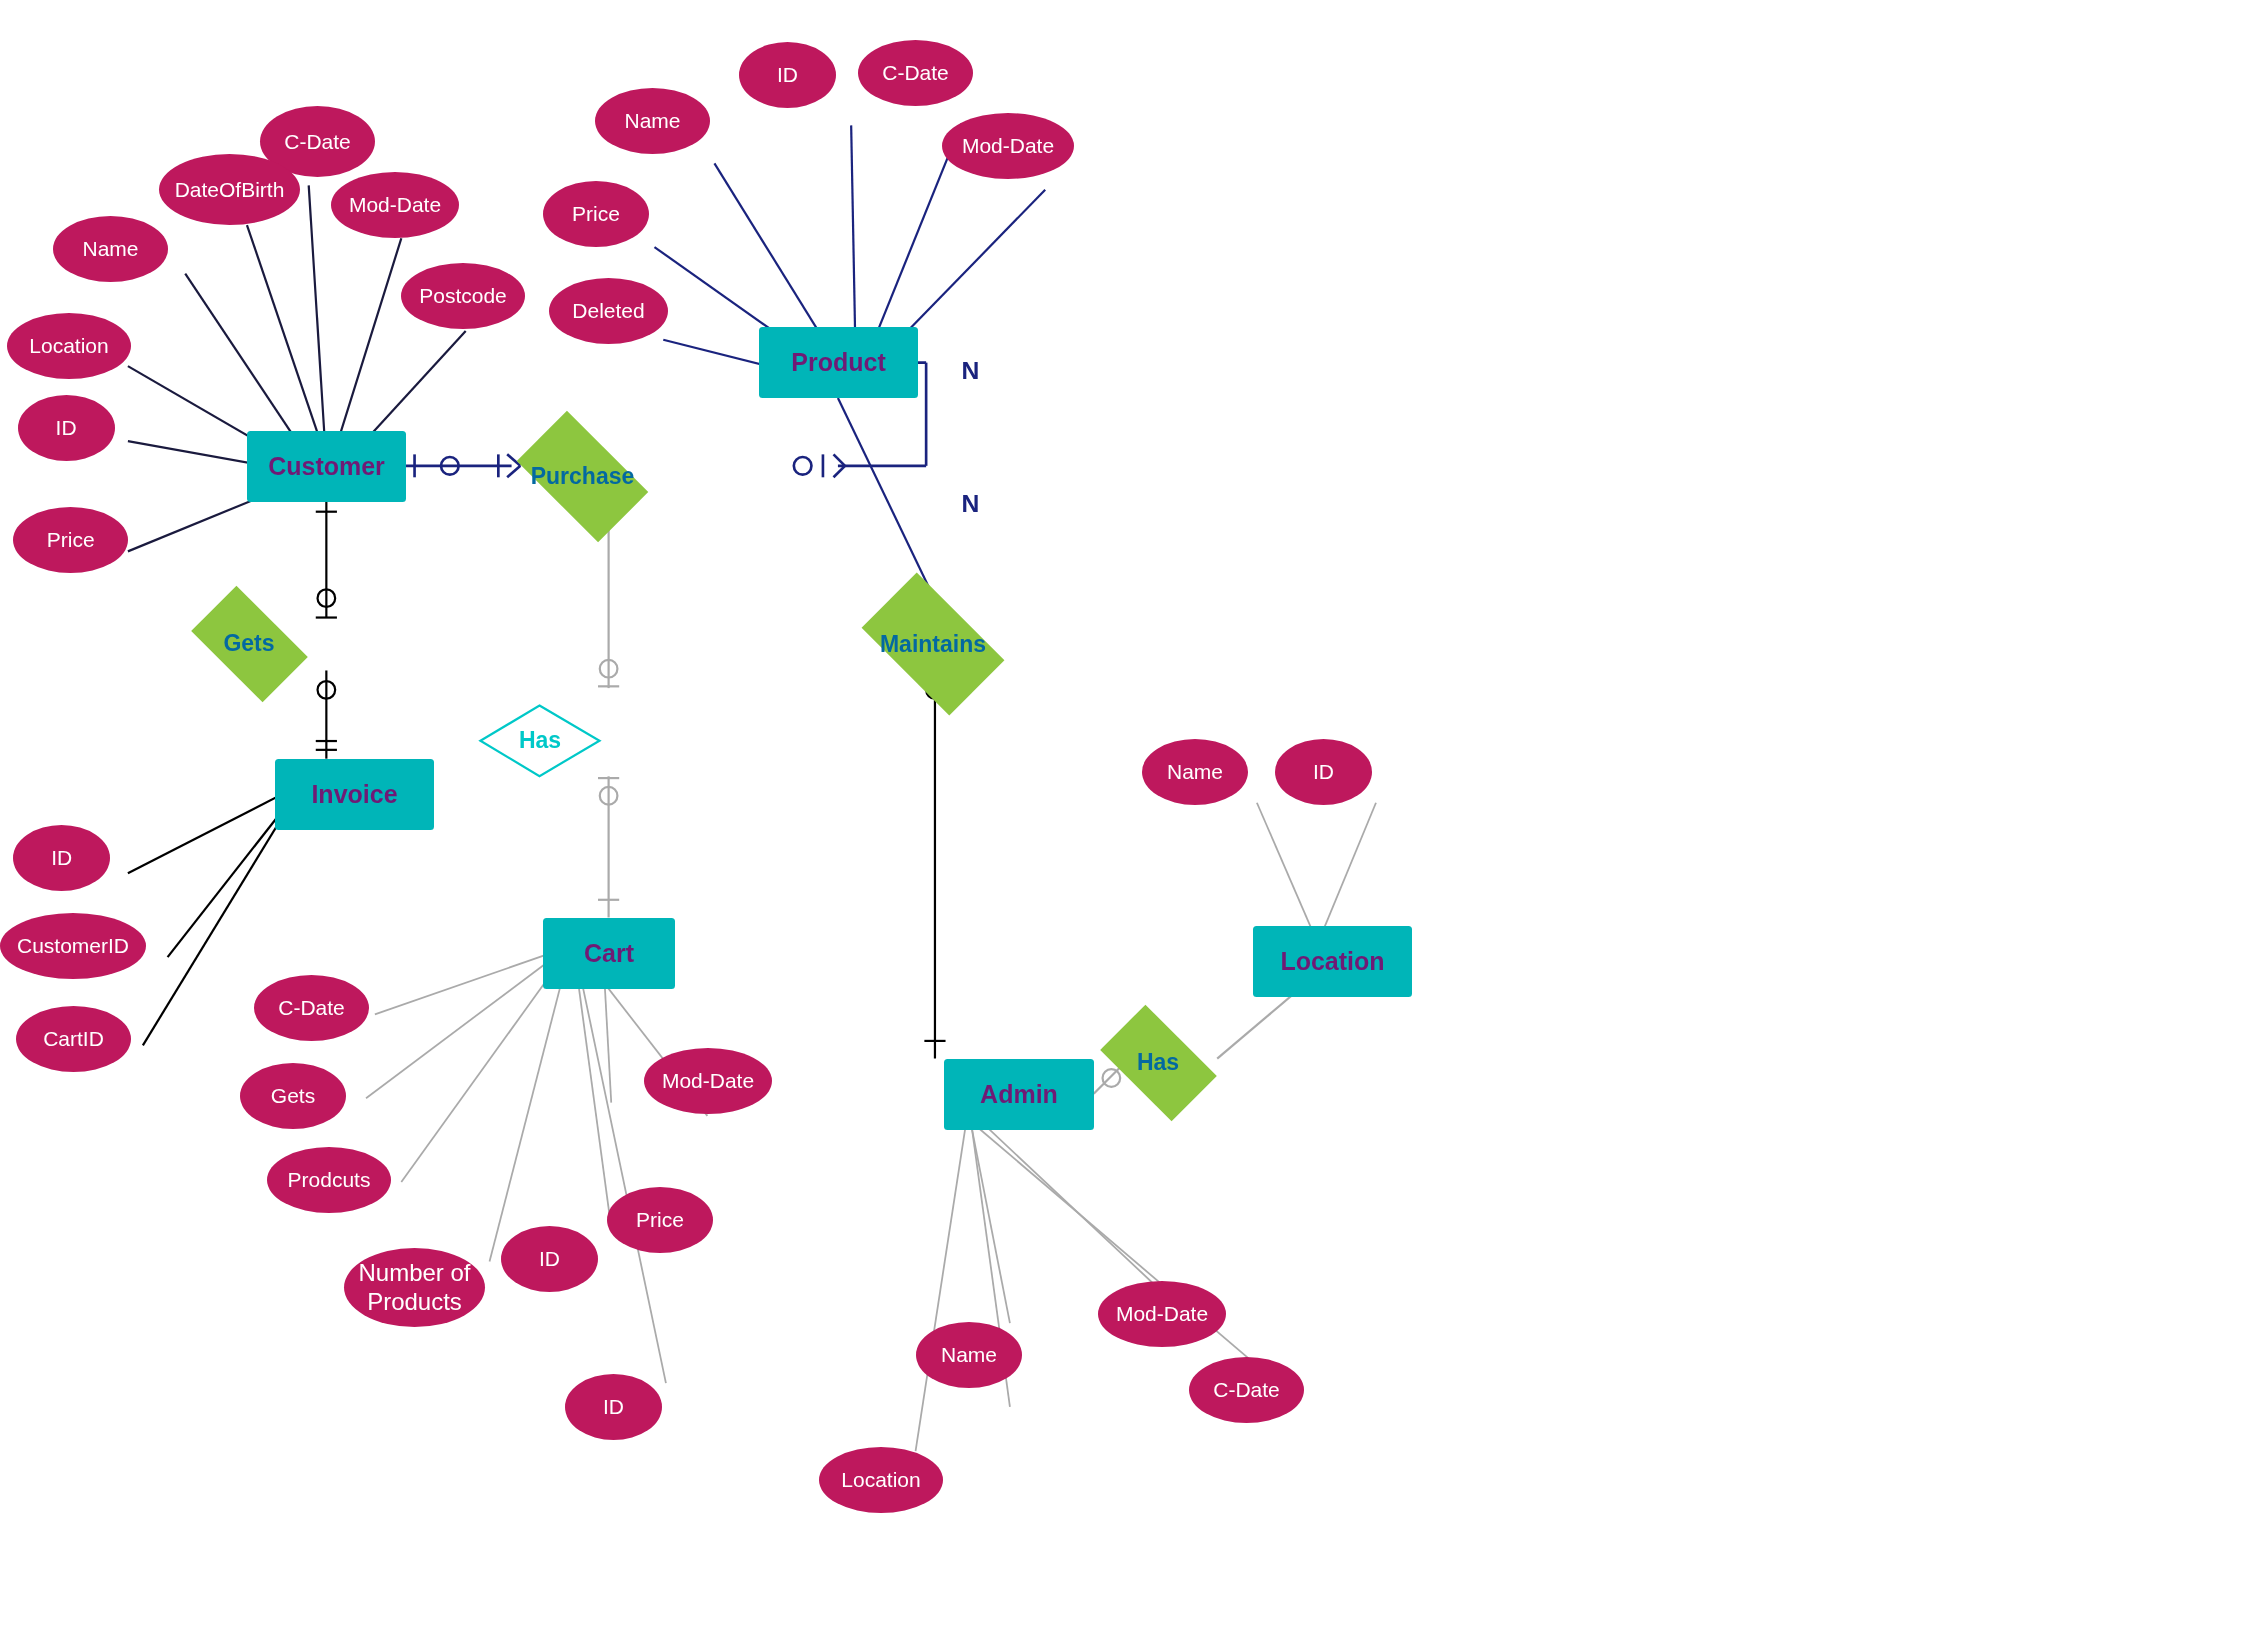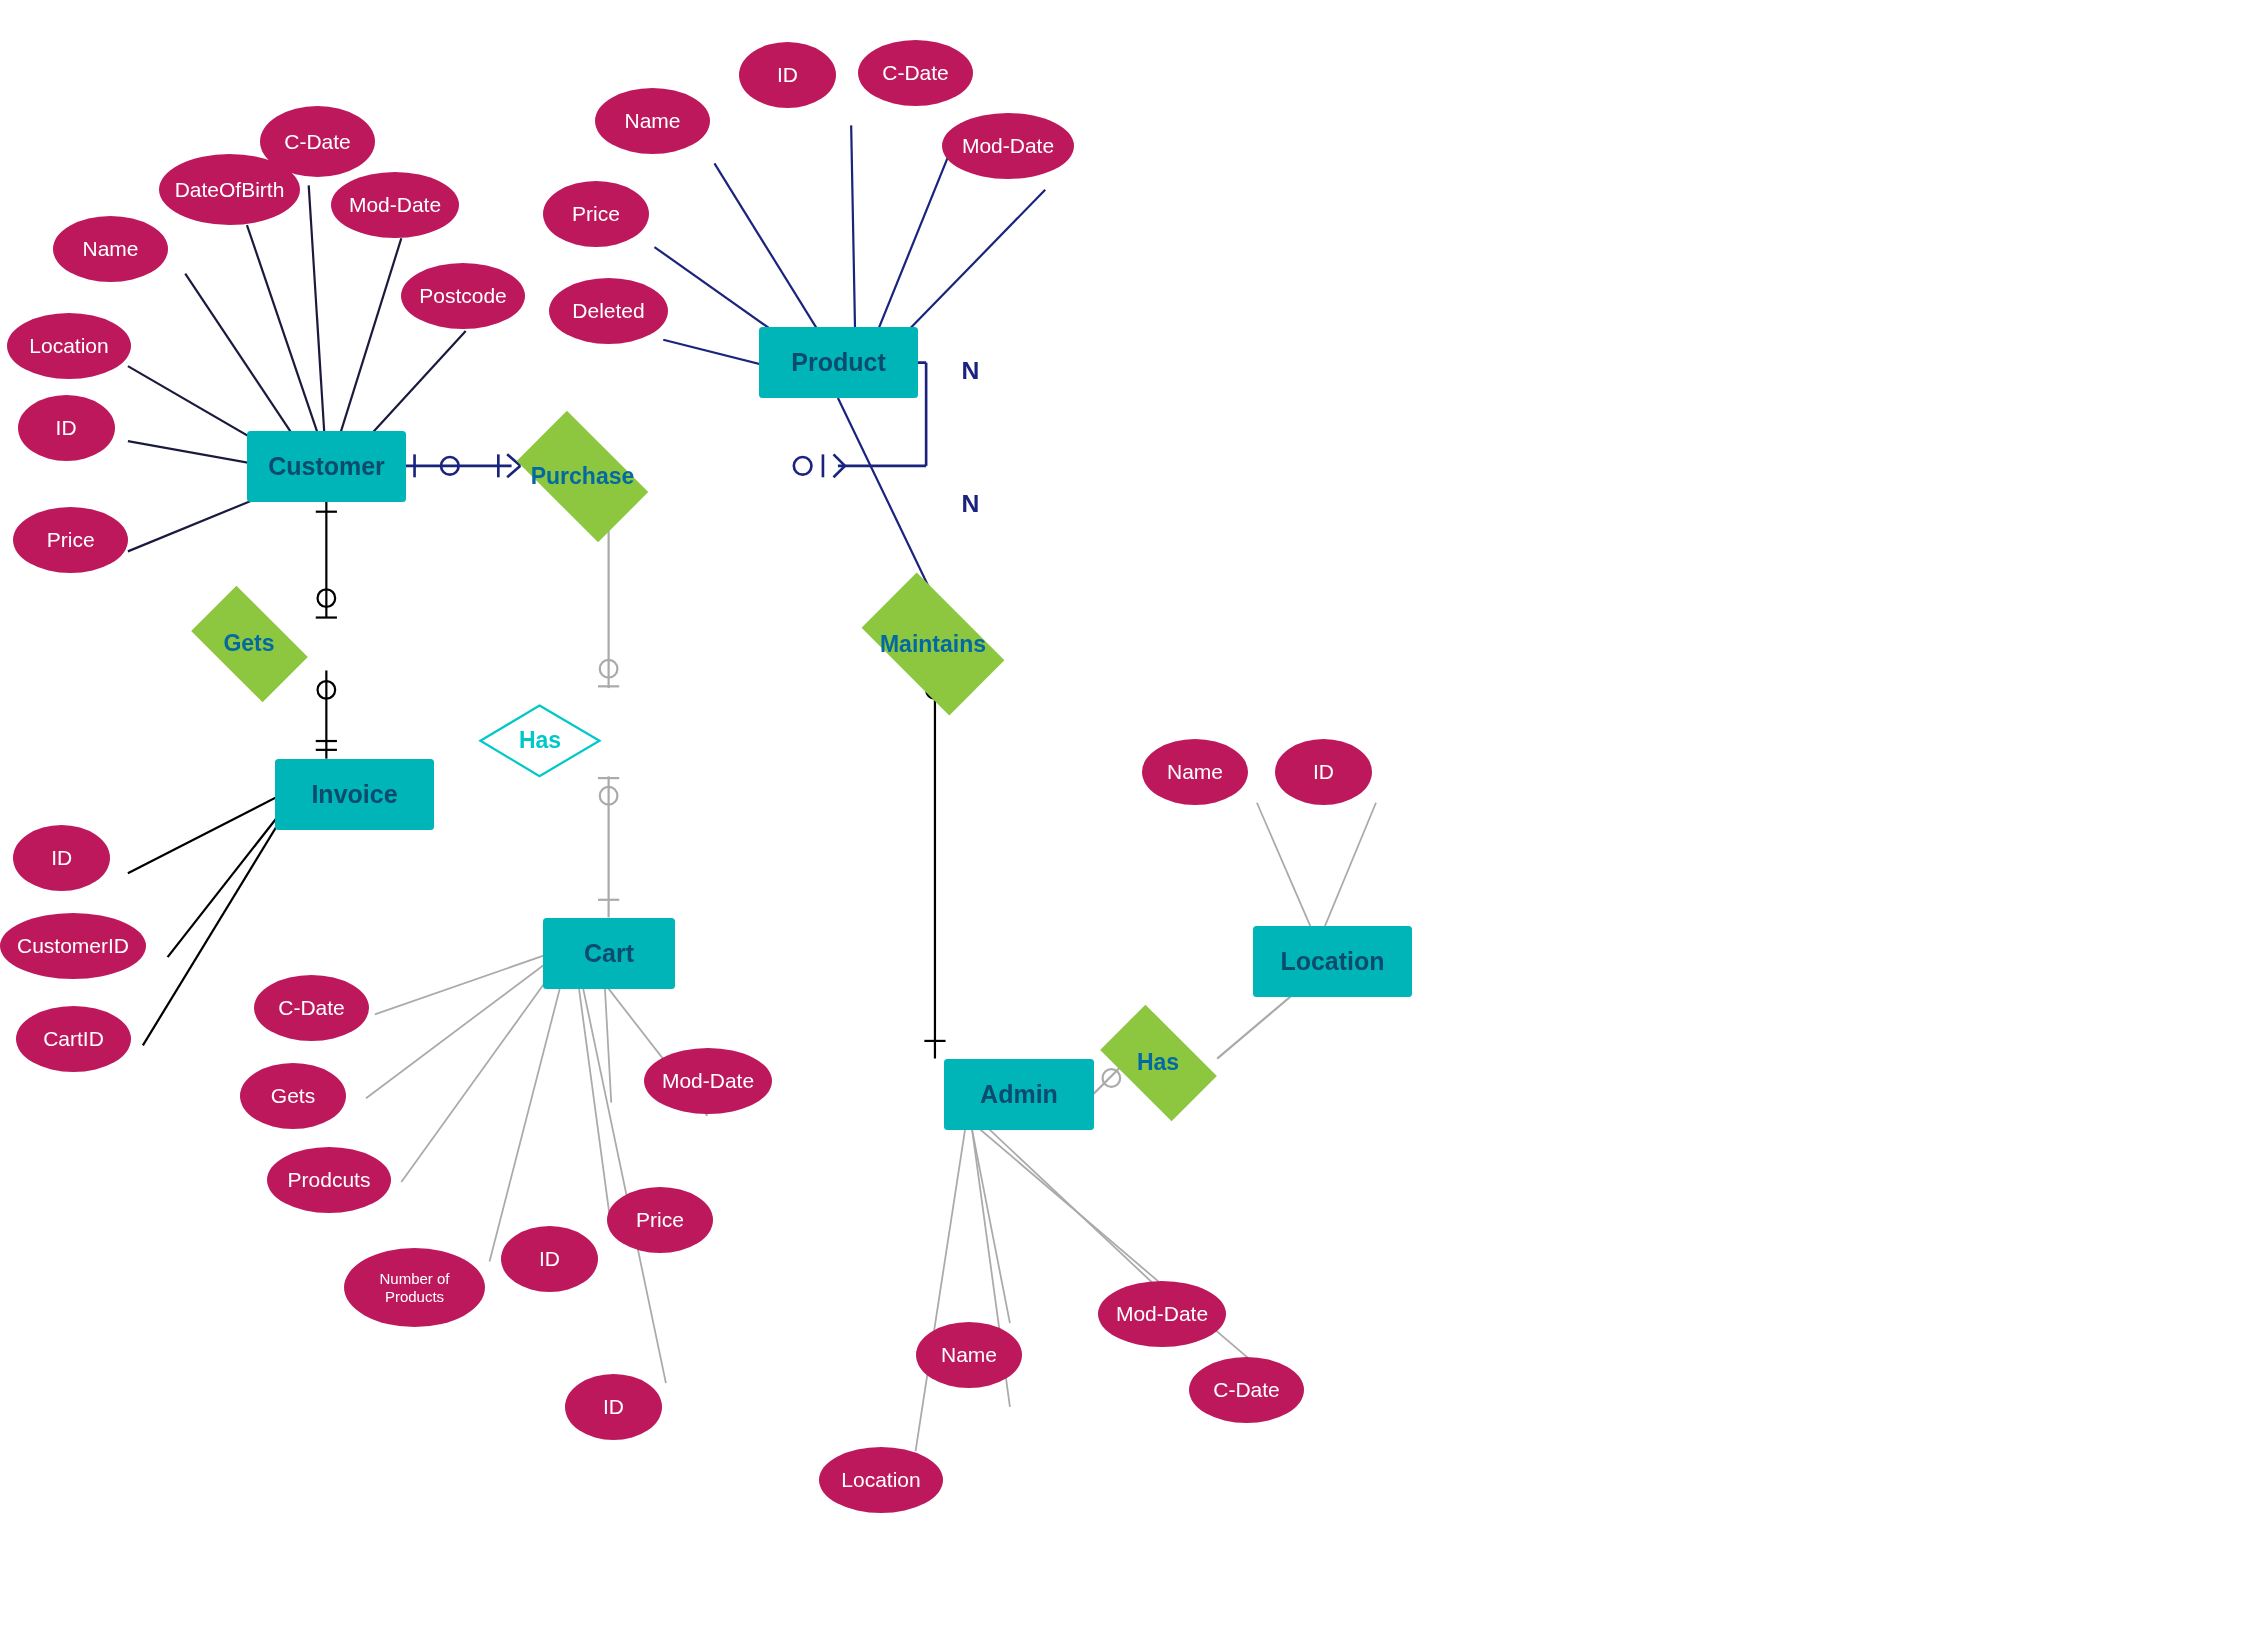--- a/index.html
+++ b/index.html
@@ -1,21 +1,21 @@
 <!DOCTYPE html>
 <html style="font-size:14px"><head>
   <meta charset="utf-8">
   <style>
     * { margin: 0; padding: 0; box-sizing: border-box; }
     body { background: #fff; width: 2258px; height: 1632px; overflow: hidden; position: relative; }
     svg { position: absolute; top: 0; left: 0; width: 2258px; height: 1632px; }
     .entity-box {
       position: absolute;
       background: #00b5b8;
-      color: #0c4a6e;
+      color: #701a75;
       font-weight: bold;
       font-size: 25px;
       font-family: Arial, sans-serif;
       display: flex;
       align-items: center;
       justify-content: center;
       border-radius: 3.5px;
       z-index: 10;
     }
     .relationship-diamond {
@@ -255,21 +255,21 @@
 <div class="attribute-ellipse" style="left:543px;top:181px;width:106px;height:66px;">Price</div>
 <div class="attribute-ellipse" style="left:549px;top:278px;width:119px;height:66px;">Deleted</div>
 
 <div class="attribute-ellipse" style="left:13.2px;top:825px;width:97px;height:66px;">ID</div>
 <div class="attribute-ellipse" style="left:0px;top:913px;width:146px;height:66px;">CustomerID</div>
 <div class="attribute-ellipse" style="left:16px;top:1006px;width:115px;height:66px;">CartID</div>
 
 <div class="attribute-ellipse" style="left:254px;top:975px;width:115px;height:66px;">C-Date</div>
 <div class="attribute-ellipse" style="left:240px;top:1063px;width:106px;height:66px;">Gets</div>
 <div class="attribute-ellipse" style="left:267px;top:1147px;width:124px;height:66px;">Prodcuts</div>
-<div class="attribute-ellipse" style="left:344px;top:1248px;width:141px;height:79px;font-size:15px;line-height:1.2;padding:7px;">Number of Products</div>
+<div class="attribute-ellipse" style="left:344px;top:1248px;width:141px;height:79px;font-size:24px;line-height:1.2;padding:7px;">Number of Products</div>
 <div class="attribute-ellipse" style="left:501px;top:1226px;width:97px;height:66px;">ID</div>
 <div class="attribute-ellipse" style="left:607px;top:1187px;width:106px;height:66px;">Price</div>
 <div class="attribute-ellipse" style="left:644px;top:1048px;width:128px;height:66px;">Mod-Date</div>
 <div class="attribute-ellipse" style="left:565px;top:1374px;width:97px;height:66px;">ID</div>
 
 <div class="attribute-ellipse" style="left:1098px;top:1281px;width:128px;height:66px;">Mod-Date</div>
 <div class="attribute-ellipse" style="left:916px;top:1322px;width:106px;height:66px;">Name</div>
 <div class="attribute-ellipse" style="left:1189px;top:1357px;width:115px;height:66px;">C-Date</div>
 <div class="attribute-ellipse" style="left:819px;top:1447px;width:124px;height:66px;">Location</div>
 

